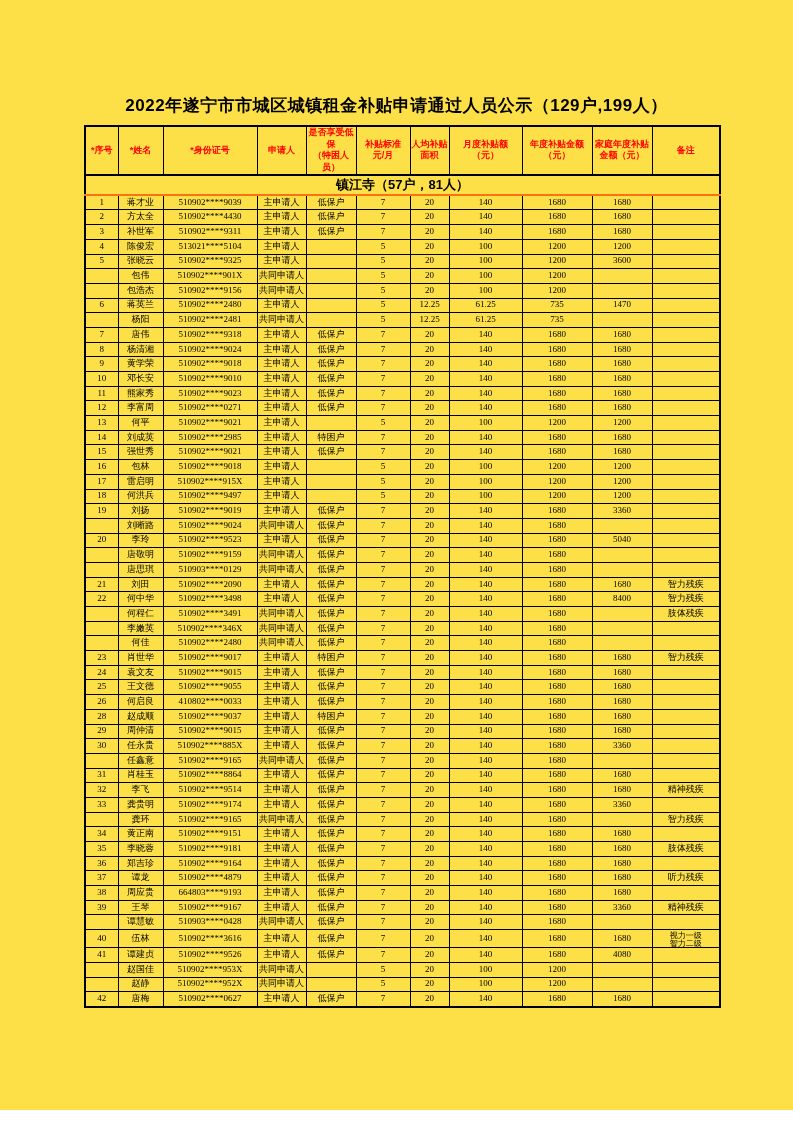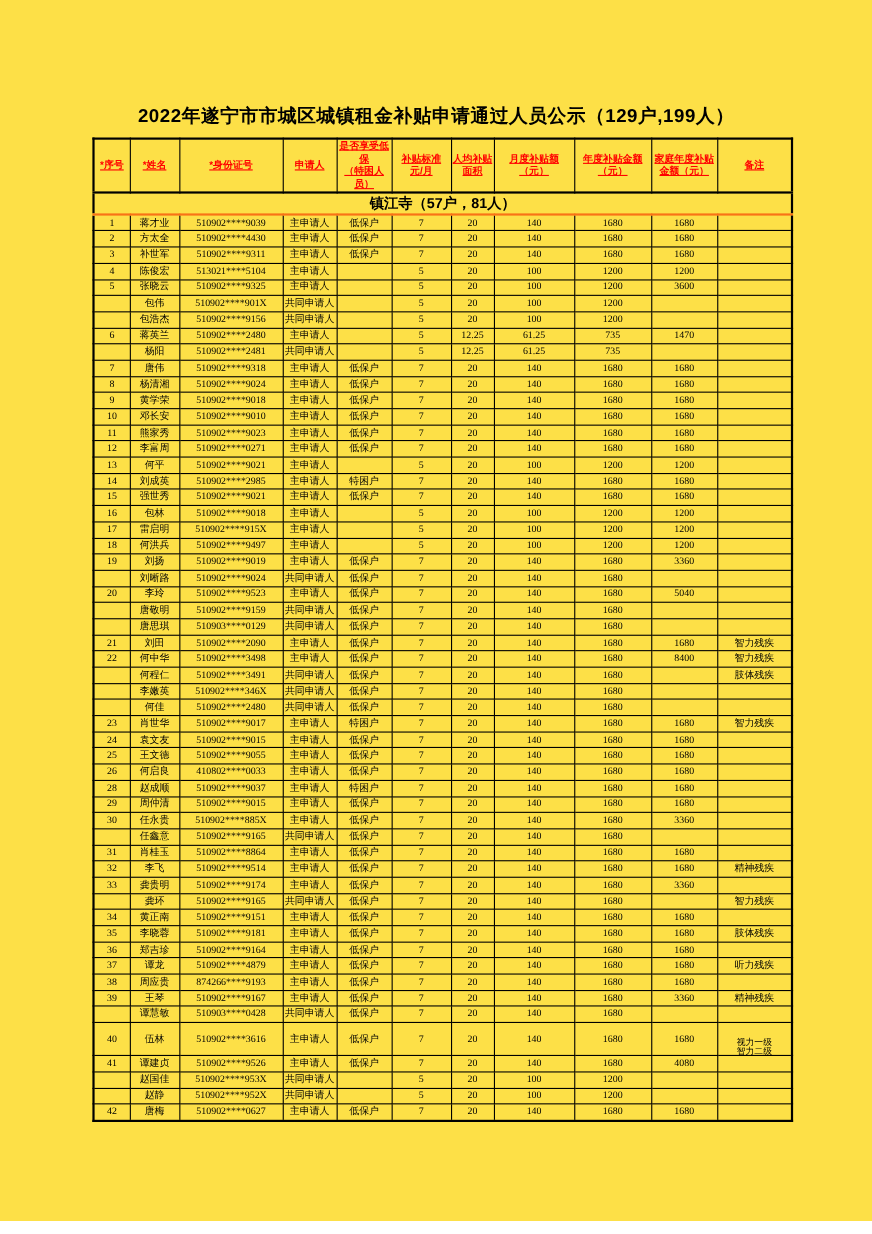--- a/index.html
+++ b/index.html
@@ -33,41 +33,40 @@
   }
   table.subsidy{border:2px solid #000;}
   table.subsidy th{
     color:#ff0000;
     font-family:"Liberation Sans","DejaVu Sans",sans-serif;
     font-weight:bold;
     font-size:9px;
     line-height:1.3;
     height:38px;
     white-space:pre-line;
-    text-decoration:underline;
   }
   tr.section-row td{
     font-family:"Liberation Sans","DejaVu Sans",sans-serif;
     font-weight:bold;
     font-size:13px;
     height:17px;
     border-top:2px solid #000;
     border-bottom:2px solid #f97316;
   }
   tr.data-row td{
     font-size:9px;
     height:13.7px;
     line-height:1.1;
   }
   tr.data-row td.multiline{
     white-space:pre-line;
     font-size:8px;
     line-height:7.5px;
     vertical-align:top;
-    padding-top:14px;
+    padding-top:2px;
   }
 </style>
 </head>
 <body>
 
 <div class="page">
   <div class="doc-title">2022年遂宁市市城区城镇租金补贴申请通过人员公示（129户,199人）</div>
 
   <table class="subsidy">
     <colgroup>
@@ -715,21 +714,21 @@
           <td>7</td>
           <td>20</td>
           <td>140</td>
           <td>1680</td>
           <td>1680</td>
           <td>听力残疾</td>
         </tr>
         <tr class="data-row">
           <td>38</td>
           <td>周应贵</td>
-          <td>874266****9193</td>
+          <td>664803****9193</td>
           <td>主申请人</td>
           <td>低保户</td>
           <td>7</td>
           <td>20</td>
           <td>140</td>
           <td>1680</td>
           <td>1680</td>
           <td></td>
         </tr>
         <tr class="data-row">

